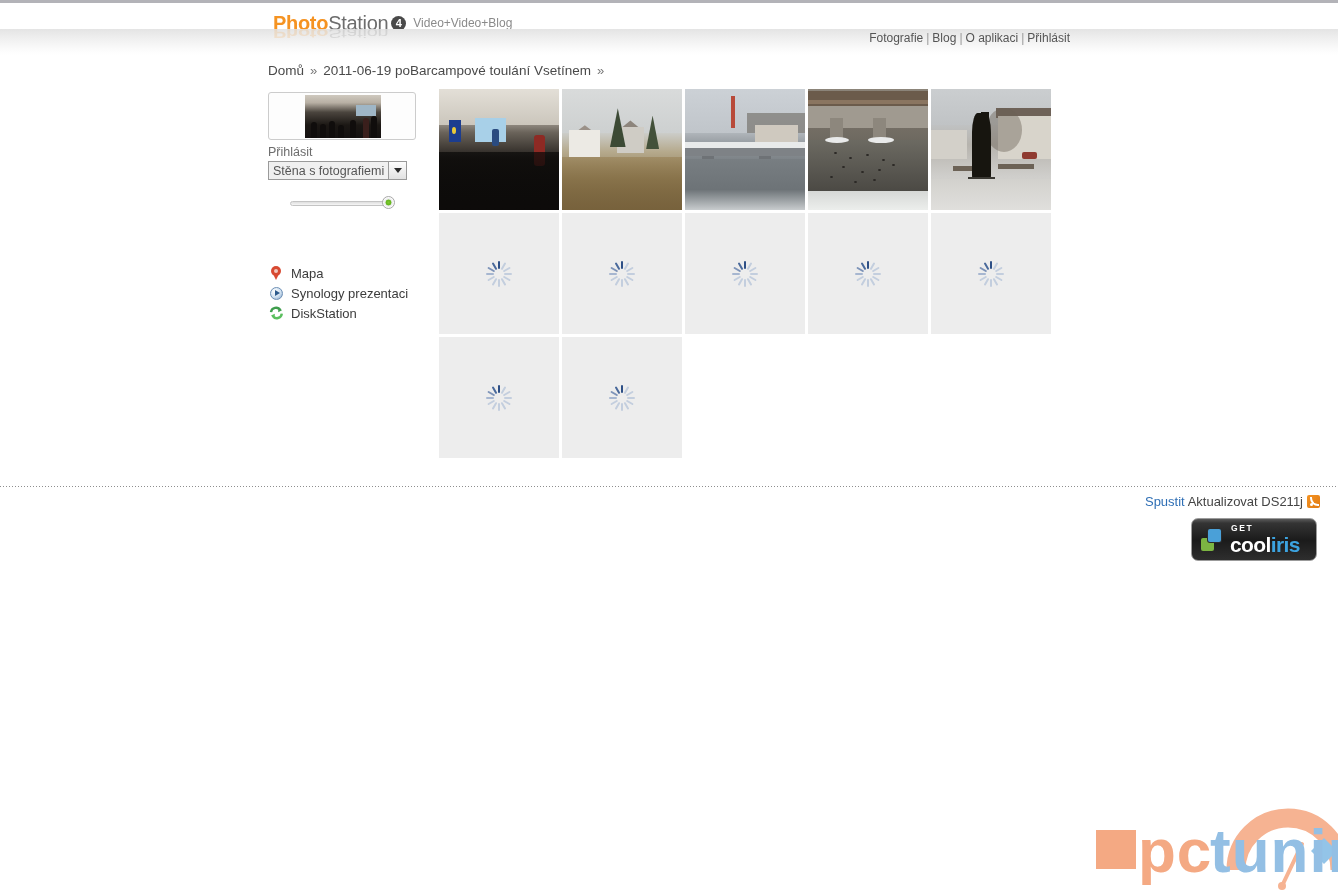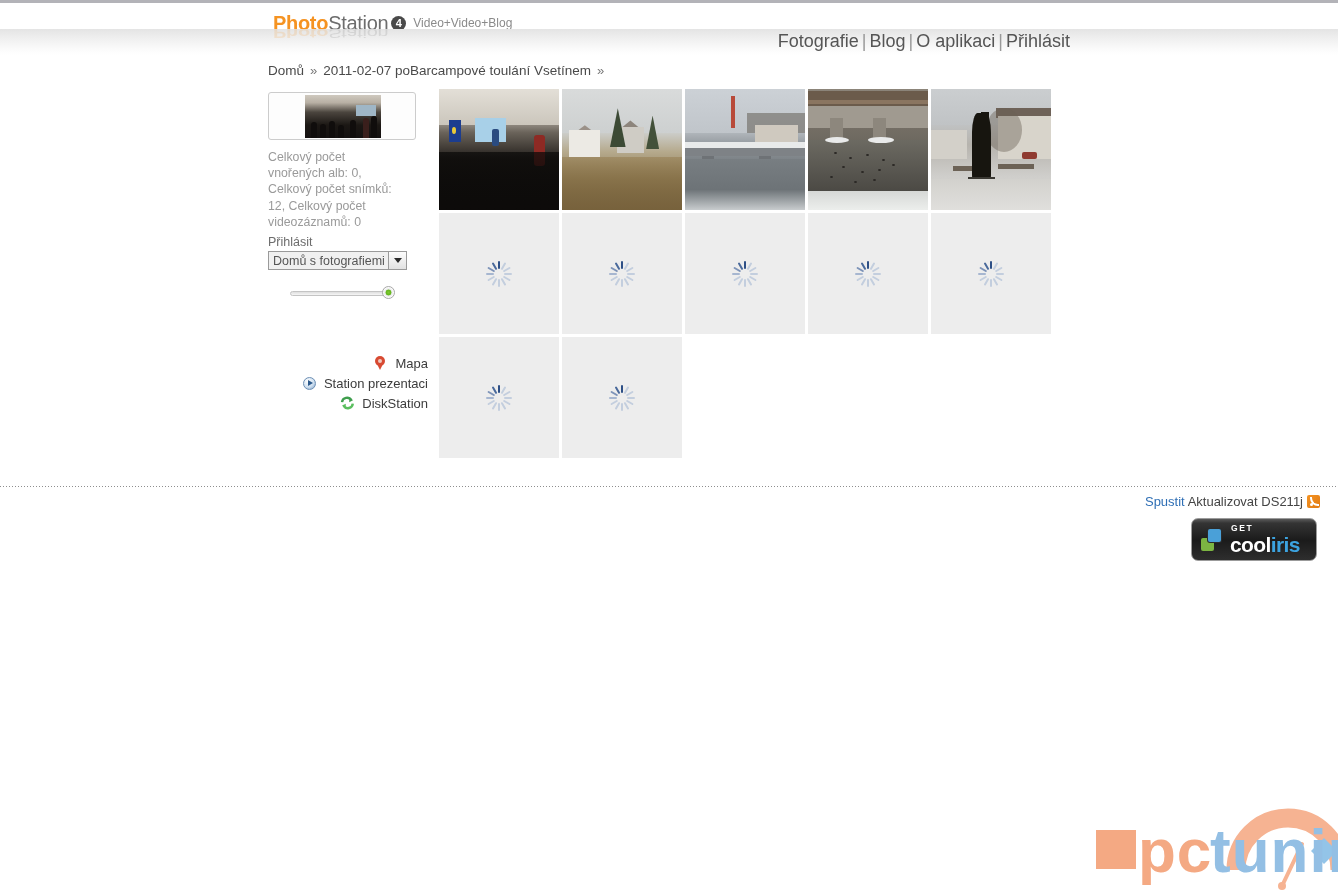--- a/index.html
+++ b/index.html
@@ -89,21 +89,21 @@
     top: 29px; left: 0;
     width: 1338px;
     height: 26px;
     background: linear-gradient(to bottom, #e4e4e4 0%, #efefef 35%, #fbfbfb 78%, #ffffff 100%);
   }
 
   #topnav {
     position: absolute;
     right: 268px;
     top: 31px;
-    font-size: 18px;
+    font-size: 12px;
     color: #555;
     white-space: nowrap;
     z-index: 5;
   }
   #topnav a {
     color: #555;
     text-decoration: none;
   }
   #topnav .sep { color: #999; padding: 0 3px; }
 
@@ -265,21 +265,20 @@
   
   #actions {
     margin-top: 52px;
   }
   .actionrow {
     display: flex;
     align-items: center;
     height: 20px;
     margin-bottom: 0px;
     white-space: nowrap;
-    justify-content: flex-end;
   }
   .actionrow .ico {
     width: 18px;
     height: 16px;
     position: relative;
     flex: none;
     margin-right: 5px;
   }
   .actionrow .lbl {
     font-size: 13px;
@@ -547,44 +546,43 @@
 
 <div id="logo-reflection" aria-hidden="true">
   <span class="photo">Photo</span><span class="station">Station</span>
 </div>
 
 <div id="topnav">
   <a href="#">Fotografie</a><span class="sep">|</span><a href="#">Blog</a><span class="sep">|</span><a href="#">O aplikaci</a><span class="sep">|</span><a href="#">Přihlásit</a>
 </div>
 
 <div id="breadcrumb">
-  <a href="#" class="crumb">Domů</a><span class="arrow">»</span><a href="#" class="crumb">2011-02-07 poBarcampové toulání Vsetínem</a><span class="arrow">»</span>
+  <a href="#" class="crumb">Domů</a><span class="arrow">»</span><a href="#" class="crumb">2011-06-19 poBarcampové toulání Vsetínem</a><span class="arrow">»</span>
 </div>
 
 <div id="sidebar">
 
   <div id="cover">
     <div class="coverimg">
       <div class="screen"></div>
       <div class="fig" style="left:6px;"></div>
       <div class="fig" style="left:15px;height:14px;"></div>
       <div class="fig" style="left:24px;height:17px;"></div>
       <div class="fig" style="left:33px;height:13px;"></div>
       <div class="fig" style="left:45px;height:18px;"></div>
       <div class="fig" style="left:58px;height:20px;background:#3a1f1c;"></div>
       <div class="fig" style="left:66px;height:22px;"></div>
     </div>
   </div>
 
-  <div id="stats">Celkový počet vnořených alb: 0, Celkový počet snímků: 12, Celkový počet videozáznamů: 0</div>
 
   <div id="layoutlabel">Přihlásit</div>
 
   <div id="layoutselect">
-    <span class="selvalue">Domů s fotografiemi</span>
+    <span class="selvalue">Stěna s fotografiemi</span>
     <span class="selarrow">
         <i></i>
       </span>
   </div>
 
   <div id="sizeslider">
     <span class="personicon" id="psmall">
       <span class="head"></span><span class="body"></span>
     </span>
     <span id="slidertrack"></span>
@@ -603,21 +601,21 @@
           <span class="pin-tip"></span>
       </span>
       <span class="lbl">Mapa</span>
     </div>
 
     <div class="actionrow">
       <span class="ico">
         <span class="play-circle"></span>
           <span class="play-tri"></span>
       </span>
-      <span class="lbl">Station prezentaci</span>
+      <span class="lbl">Synology prezentaci</span>
     </div>
 
     <div class="actionrow">
       <span class="ico">
         <svg class="refresh-svg" width="15" height="14" viewBox="0 0 15 14">
           <path d="M2 6.2 A5 5 0 0 1 11.3 4.2" fill="none" stroke="#3f9e4d" stroke-width="2.4"></path>
           <path d="M12.8 7.6 A5 5 0 0 1 3.6 9.8" fill="none" stroke="#5bbf5f" stroke-width="2.4"></path>
           <path d="M9.4 1.2 L13 4.3 L9.2 6.2 Z" fill="#3f9e4d"></path>
           <path d="M5.6 12.6 L2 9.6 L5.8 7.8 Z" fill="#5bbf5f"></path>
         </svg>

